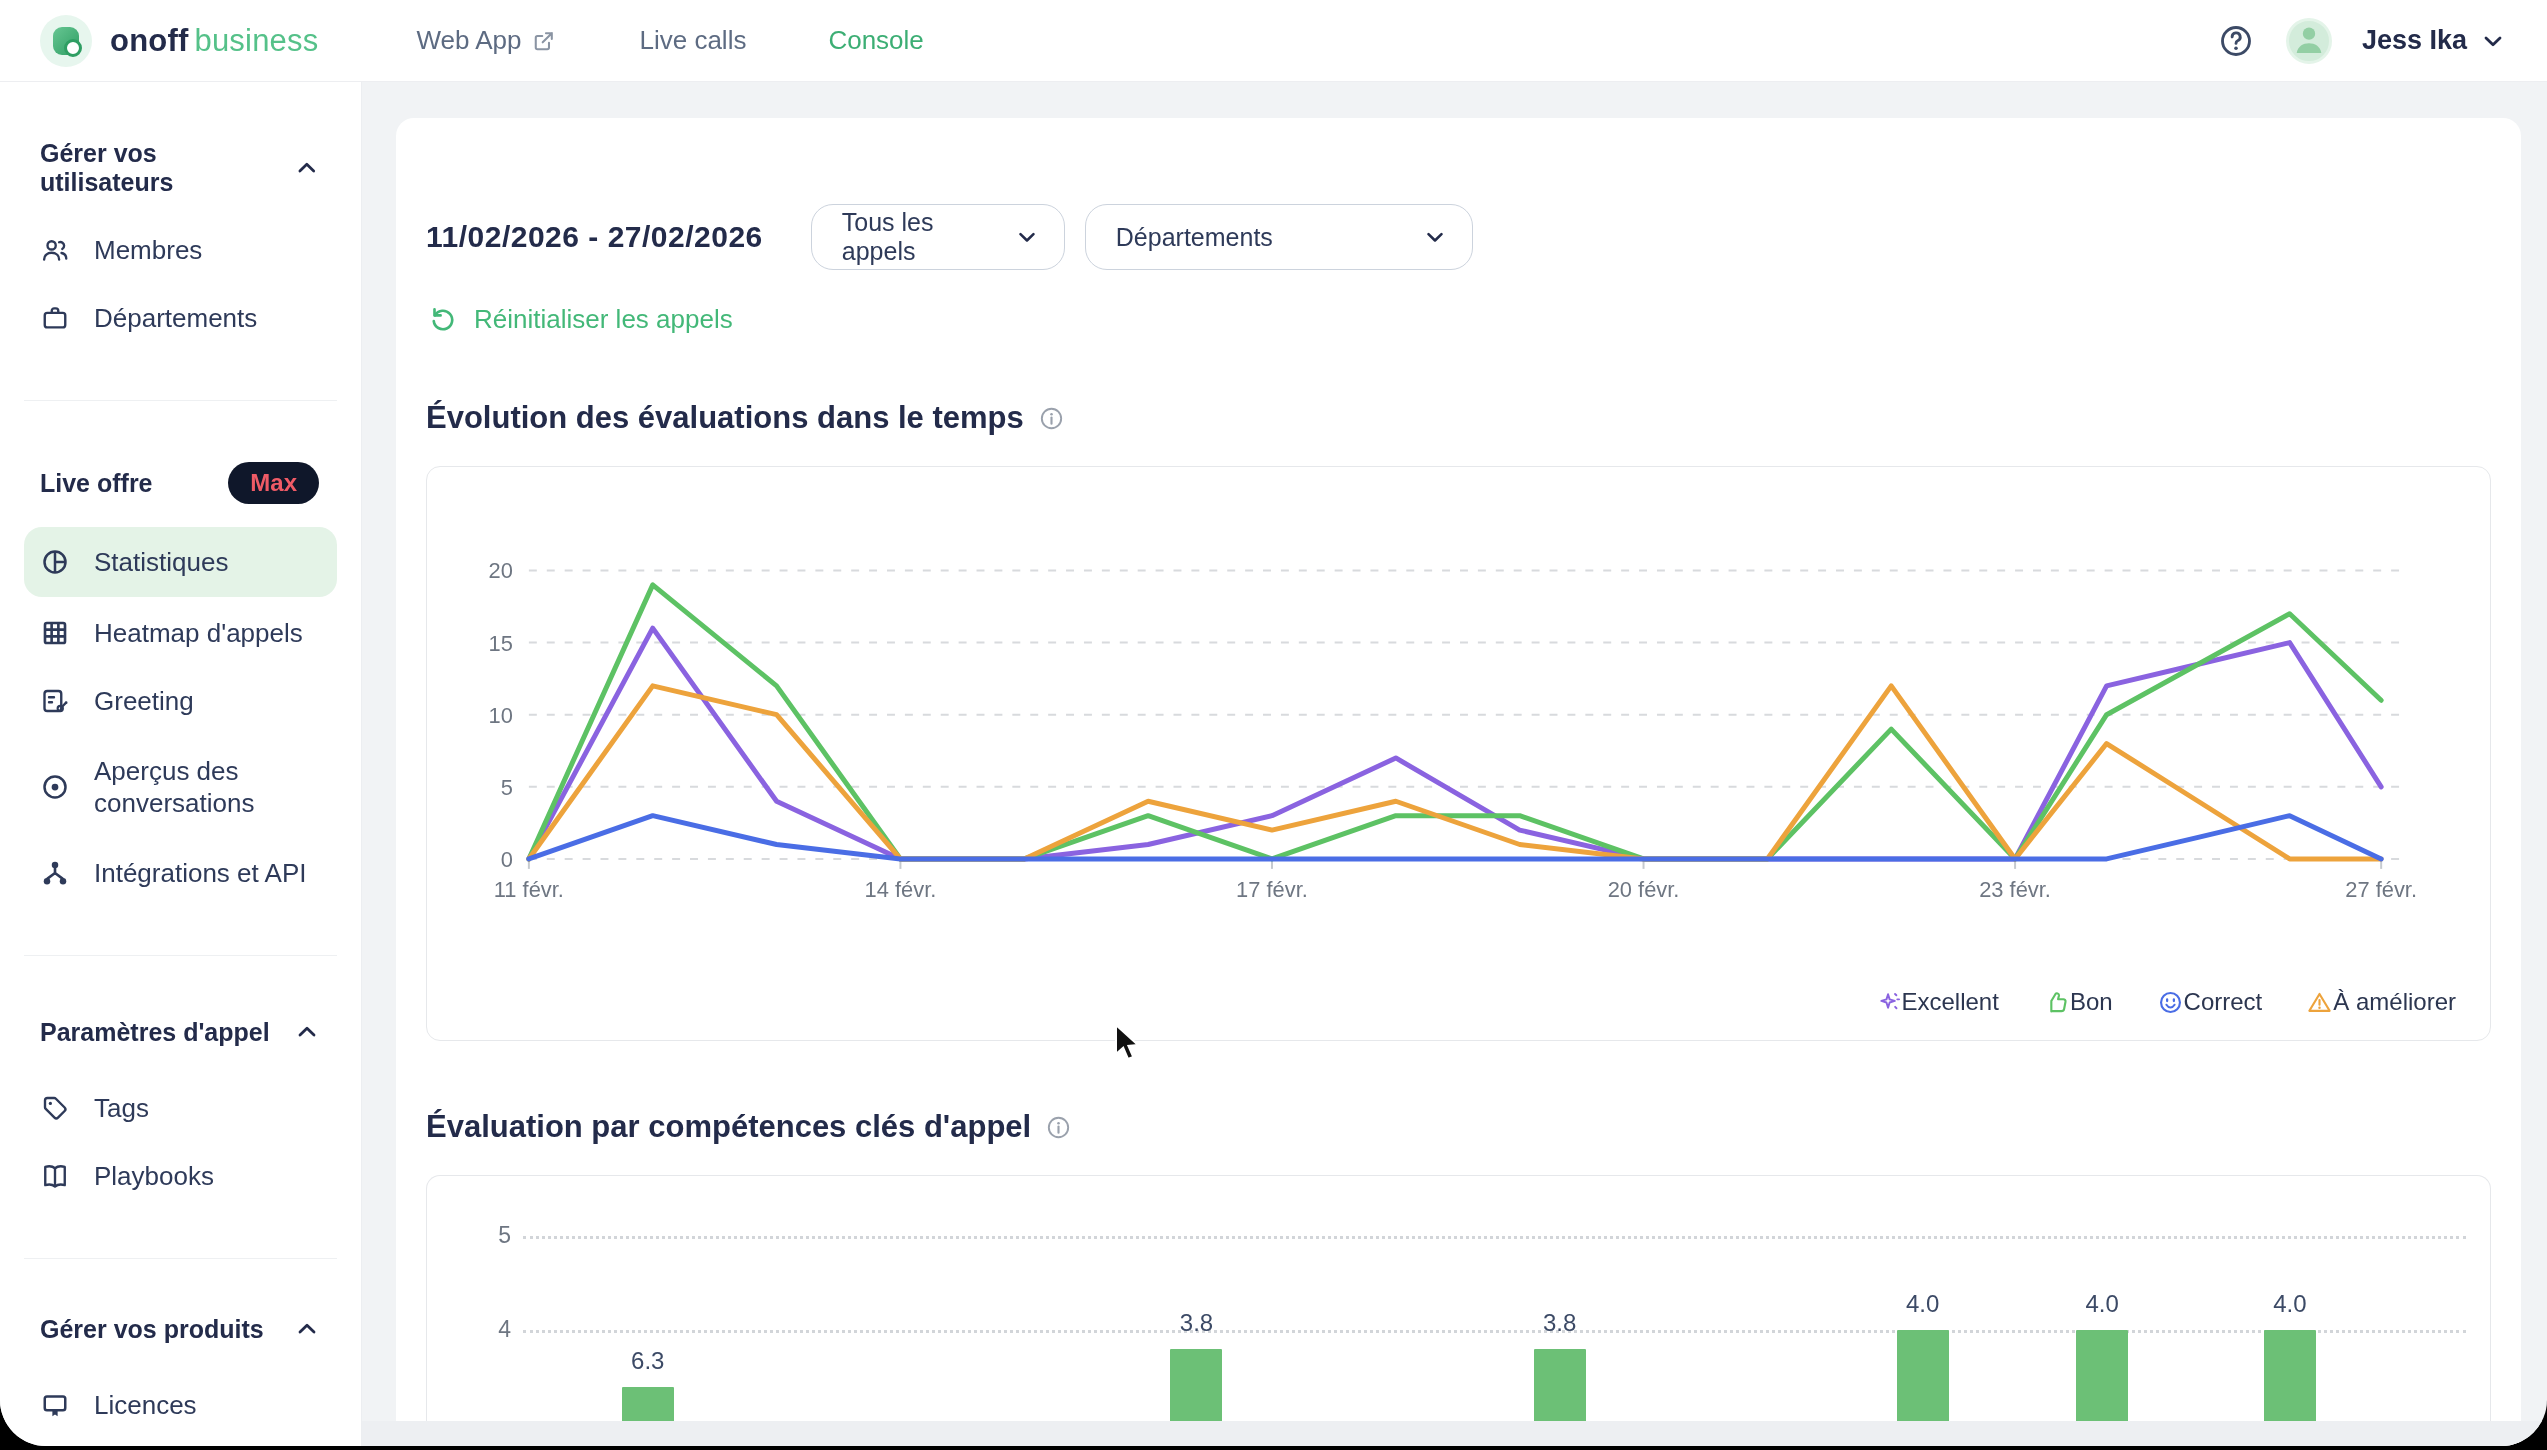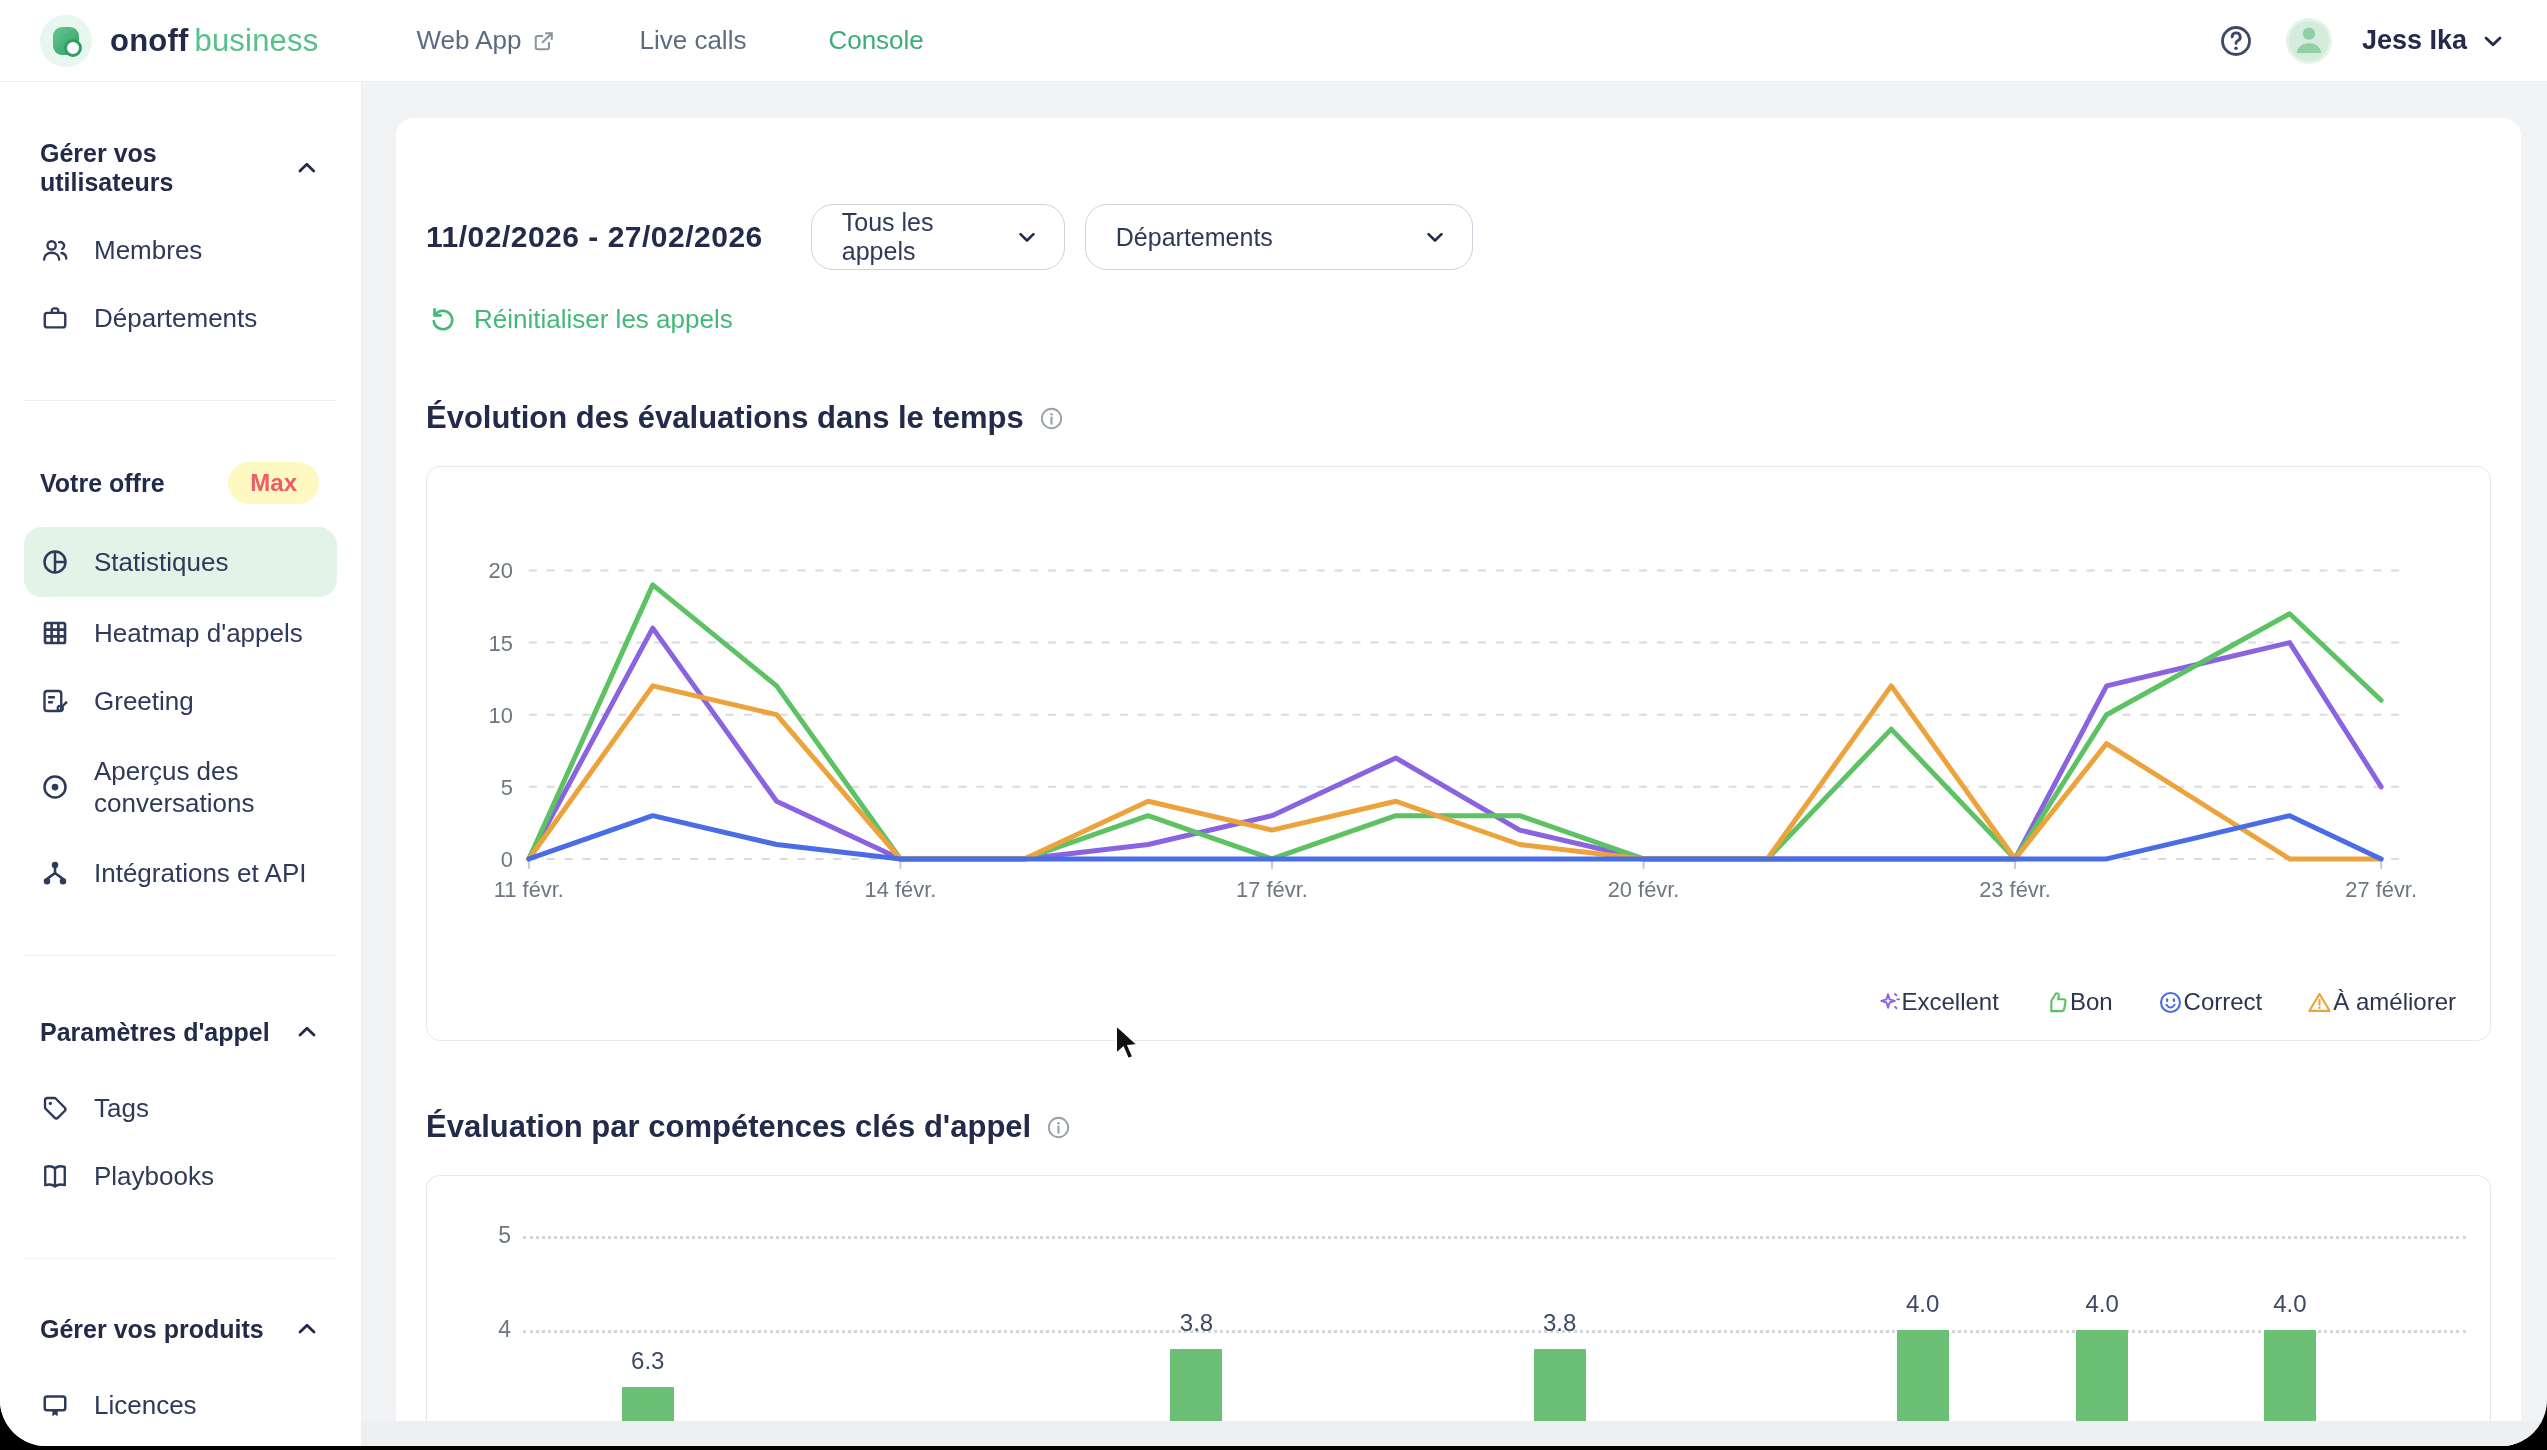--- a/index.html
+++ b/index.html
@@ -59,21 +59,21 @@
     position:absolute; top:82px; left:0; bottom:0; width:362px;
     background:#fff; border-right:1px solid #eceef1; z-index:5;
     padding-top:70px;
   }
   .side-section { padding:0 24px; }
   .side-heading {
     display:flex; align-items:center; justify-content:space-between;
     padding:0 16px; font-size:25px; font-weight:bold; color:#232b4a; height:32px;
   }
   .side-badge {
-    background:#fef9c3; color:#ef5b66; font-weight:bold; font-size:24px;
+    background:#0f172a; color:#ef5b66; font-weight:bold; font-size:24px;
     border-radius:994px; padding:7px 22px; margin-right:2px;
   }
   .side-item {
     display:flex; align-items:center; gap:24px;
     height:64px; margin:4px 0; padding:0 16px;
     font-size:26px; color:#2e3a59; border-radius:18px; cursor:pointer;
   }
   .side-item.active { background:#e4f3e7; height:70px; }
   .side-item.twoline { height:100px; }
   .side-item .lbl { line-height:1.25; }
@@ -214,21 +214,21 @@
               <rect x="3.8" y="7.9" width="16.4" height="11.6" rx="2" fill="none" stroke="currentColor" stroke-width="1.9"></rect>
               <path d="M9.4,7.9V6.2a1.9,1.9 0 0 1 1.9-1.9h1.4a1.9,1.9 0 0 1 1.9,1.9v1.7" fill="none" stroke="currentColor" stroke-width="1.9"></path>
             </svg>
             <span class="lbl">Départements</span>
           </div>
         </div>
       </div>
       <div class="side-div"></div>
       <div class="side-section" style="margin-top: 66px;">
         <div class="side-heading">
-          <span>Votre offre</span>
+          <span>Live offre</span>
           <span class="side-badge">Max</span>
         </div>
         <div style="margin-top: 28px;">
           <div class="side-item active">
             <svg viewBox="0 0 24 24" width="30" height="30" style="color:#2e3a59">
               <circle cx="12" cy="12" r="8.4" fill="none" stroke="currentColor" stroke-width="2"></circle>
               <path d="M12,3.6V20.4 M12,12h8.4" fill="none" stroke="currentColor" stroke-width="2"></path>
             </svg>
             <span class="lbl">Statistiques</span>
           </div>

